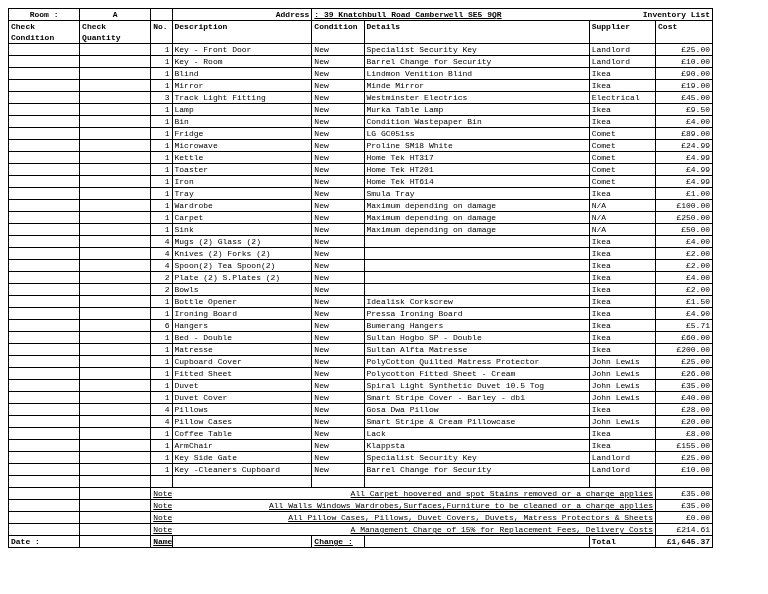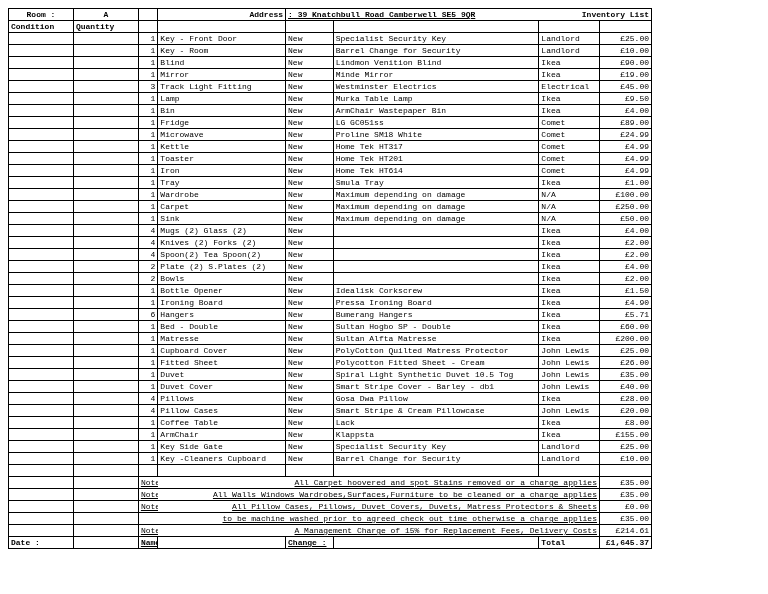--- a/index.html
+++ b/index.html
@@ -17,21 +17,21 @@
   }
   .sheet {
     position: absolute;
     left: 8px;
     top: 8px;
     width: 636px;
   }
   table.inv {
     border-collapse: collapse;
     table-layout: fixed;
-    width: 644px;
+    width: 705px;
   }
   table.inv td {
     border: 1px solid #000000;
     padding: 0 2px;
     height: 11px;
     line-height: 11px;
     vertical-align: middle;
     white-space: nowrap;
     overflow: hidden;
     font-size: 8px;
@@ -67,20 +67,30 @@
       <tr class="hdr">
         <td class="c b">Room  :</td>
         <td class="c b">A</td>
         <td></td>
         <td class="b" style="text-align:right">Address</td>
         <td class="b nor" colspan="2">: 39 Knatchbull Road Camberwell SE5 9QR</td>
         <td class="b nol" colspan="2">Inventory List</td>
       </tr>
 
       <tr>
+        <td class="b nob">Check</td>
+        <td class="b nob">Check</td>
+        <td class="b nob">No.</td>
+        <td class="b nob">Description</td>
+        <td class="b nob">Condition</td>
+        <td class="b nob">Details</td>
+        <td class="b nob">Supplier</td>
+        <td class="b nob">Cost</td>
+      </tr>
+      <tr>
         <td class="b not">Condition</td>
         <td class="b not">Quantity</td>
         <td class="not"></td>
         <td class="not"></td>
         <td class="not"></td>
         <td class="not"></td>
         <td class="not"></td>
         <td class="not"></td>
       </tr>
     </tbody>
@@ -144,21 +154,21 @@
           <td>Murka Table Lamp</td>
           <td>Ikea</td>
           <td class="r">£9.50</td>
         </tr>
         <tr>
           <td></td>
           <td></td>
           <td class="r">1</td>
           <td>Bin</td>
           <td>New</td>
-          <td>ArmChair Wastepaper Bin</td>
+          <td>Condition Wastepaper Bin</td>
           <td>Ikea</td>
           <td class="r">£4.00</td>
         </tr>
         <tr>
           <td></td>
           <td></td>
           <td class="r">1</td>
           <td>Fridge</td>
           <td>New</td>
           <td>LG GC051ss</td>
@@ -470,27 +480,20 @@
           <td class="nor">Note:</td>
           <td class="nol nor" colspan="4">All Walls Windows Wardrobes,Surfaces,Furniture to be cleaned or a charge applies</td>
           <td class="r">£35.00</td>
         </tr>
         <tr>
           <td></td>
           <td></td>
           <td class="nor">Note:</td>
           <td class="nol nor" colspan="4">All Pillow Cases, Pillows, Duvet Covers, Duvets, Matress Protectors &amp; Sheets</td>
           <td class="r">£0.00</td>
-        </tr>
-        <tr>
-          <td></td>
-          <td></td>
-          <td class="nor"></td>
-          <td class="nol nor" colspan="4">to be machine washed prior to agreed check out time otherwise a charge applies</td>
-          <td class="r">£35.00</td>
         </tr>
         <tr>
           <td></td>
           <td></td>
           <td class="nor">Note:</td>
           <td class="nol nor" colspan="4">A Management Charge of 15% for Replacement Fees, Delivery Costs</td>
           <td class="r">£214.61</td>
         </tr>
       </tbody>
     <tbody>

